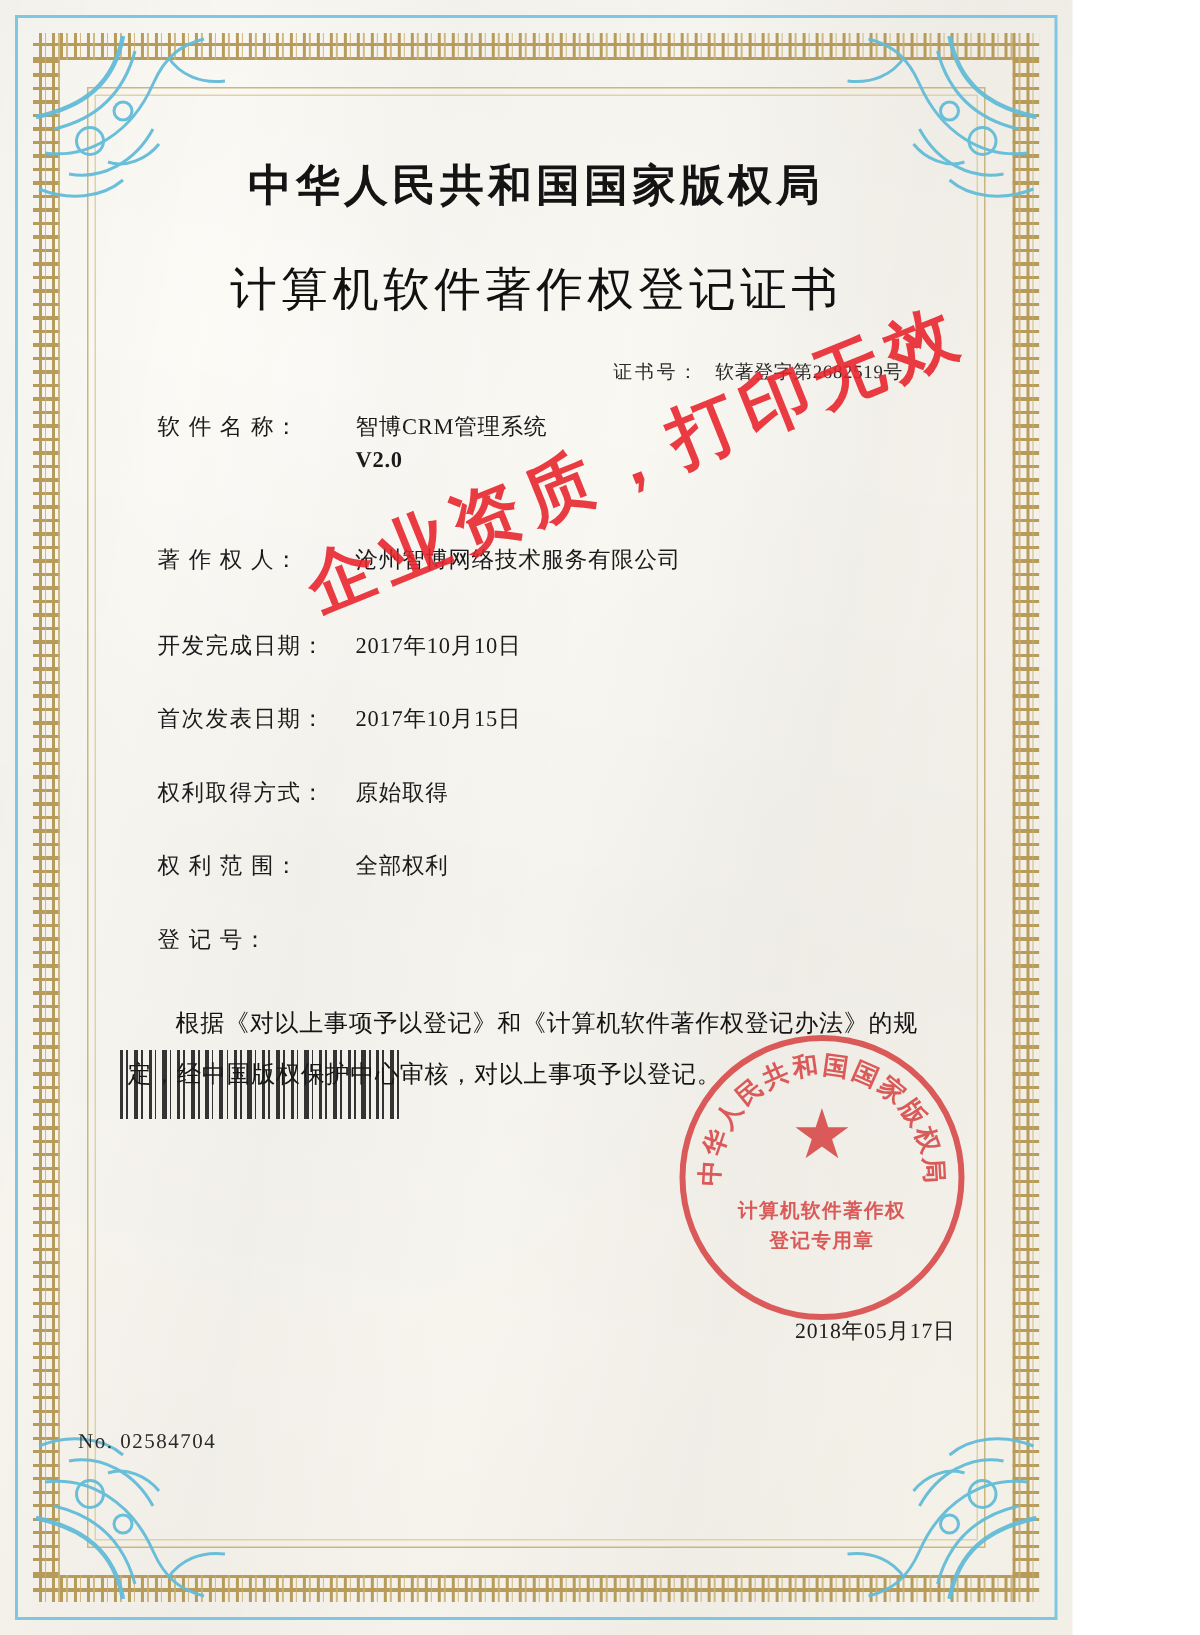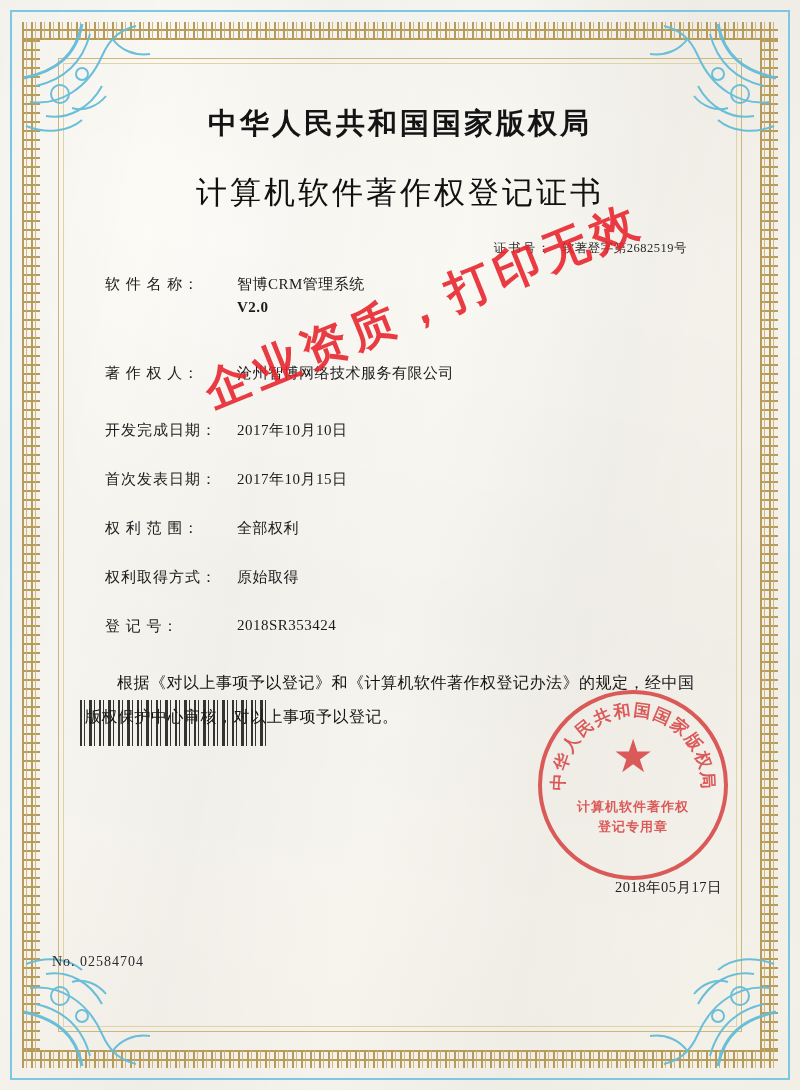--- a/index.html
+++ b/index.html
@@ -5,21 +5,21 @@
   html, body {
     margin: 0;
     padding: 0;
     background: #ffffff;
   }
   body {
     font-family: "Liberation Serif", "DejaVu Serif", serif;
   }
   .page {
     position: relative;
-    width: 800px;
+    width: 715px;
     height: 1090px;
     overflow: hidden;
     background:
       radial-gradient(ellipse at 30% 25%, #fdfcf8 0%, #f7f5ef 45%, #f2efe6 100%);
   }
   
   .texture {
     position: absolute;
     inset: 0;
     pointer-events: none;
@@ -351,32 +351,31 @@
         <div class="k">开发完成日期：</div>
         <div class="v">2017年10月10日</div>
       </div>
 
       <div class="row gap-lg">
         <div class="k">首次发表日期：</div>
         <div class="v">2017年10月15日</div>
       </div>
 
       <div class="row gap-lg">
+        <div class="k">权利取得方式：</div>
+        <div class="v">原始取得</div>
+      </div>
+
+      <div class="row gap-lg">
         <div class="k">权 利 范 围：</div>
         <div class="v">全部权利</div>
       </div>
 
       <div class="row gap-lg">
-        <div class="k">权利取得方式：</div>
-        <div class="v">原始取得</div>
-      </div>
-
-      <div class="row gap-lg">
         <div class="k">登 记 号：</div>
-        <div class="v">2018SR353424</div>
       </div>
 
     </div>
 
     <div class="para">根据《对以上事项予以登记》和《计算机软件著作权登记办法》的规定，经中国版权保护中心审核，对以上事项予以登记。</div>
 
   </div>
 
   <div class="barcode"></div>
 

